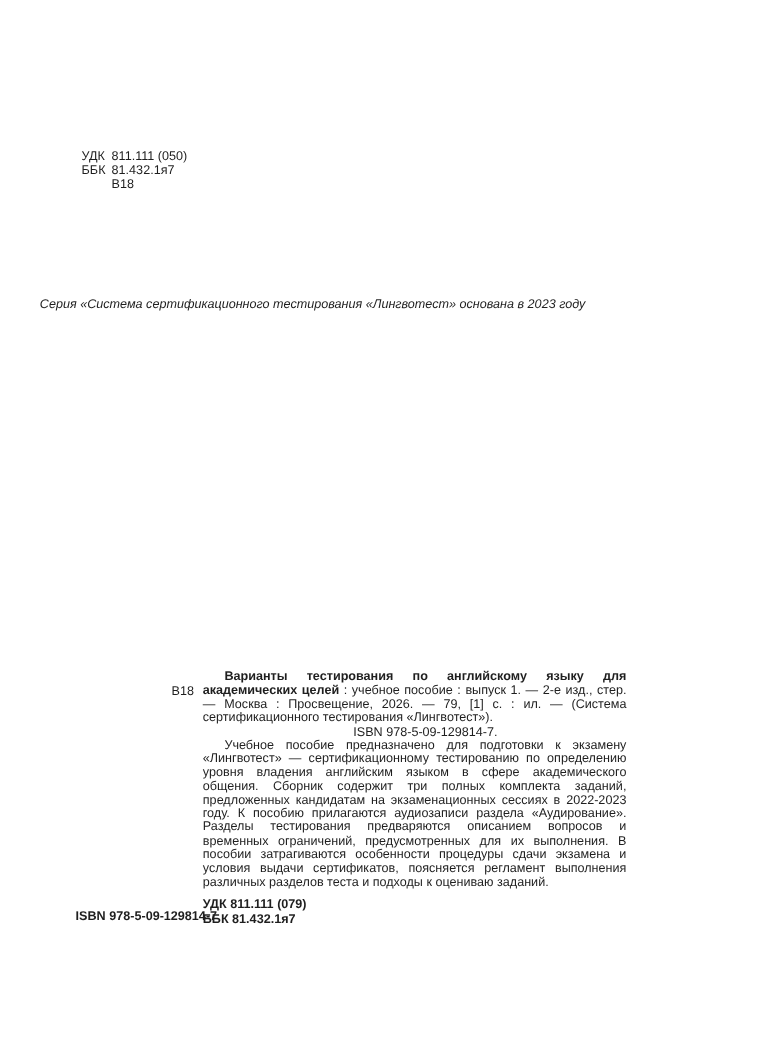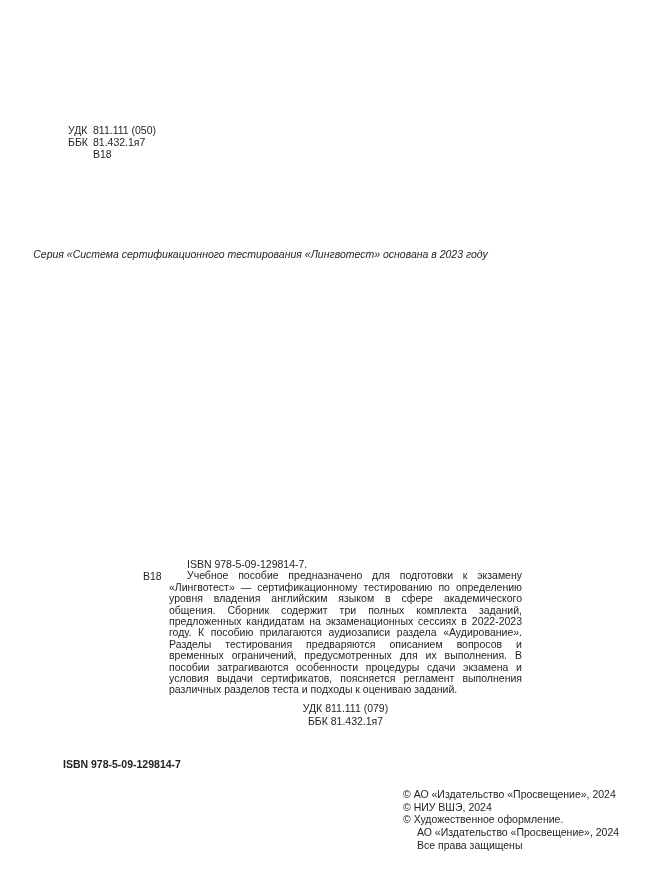--- a/index.html
+++ b/index.html
@@ -27,25 +27,25 @@
   }
   
   .card{
     position:absolute;left:169px;top:535px;width:353px;
     text-align:justify;
   }
   .card p{margin:0;}
   .author-sign{position:absolute;left:-26px;top:11.5px;}
   .bib{text-indent:18px;}
   .bib .bold{font-weight:bold;}
-  .isbn-line{text-indent:18px;text-align:left;}
+  .isbn-line{text-indent:18px;text-align:center;}
   .annot{text-indent:18px;}
   .audio-line{text-indent:18px;text-align:left;}
   .codes-right{
-    margin-top:6px;text-align:center;font-weight:normal;line-height:12.9px;
+    margin-top:6px;text-align:left;font-weight:bold;line-height:12.9px;
   }
   
   .footer-isbn{position:absolute;left:63px;top:735px;font-weight:bold;}
   .copyright{position:absolute;left:403px;top:764px;line-height:12.7px;}
   .copyright .c-line{white-space:nowrap;}
   .copyright .c-indent{padding-left:14px;}
 </style>
 </head>
 <body>
 
@@ -57,31 +57,25 @@
     <span>ББК</span>
     <span>81.432.1я7</span>
     <span></span>
     <span>В18</span>
   </div>
 
   <div class="series-note">Серия «Система сертификационного тестирования «Лингвотест» основана в 2023 году</div>
 
   <div class="card">
     <span class="author-sign">В18</span>
+    <p class="bib"><span class="bold">Варианты тестирования по английскому языку для академических целей</span><span> : учебное пособие : выпуск 1. — 2-е изд., стер. — Москва : Просвещение, 2026. — 79, [1] с. : ил. — (Система сертификационного тестирования «Лингвотест»).</span></p>
     <p class="isbn-line">ISBN 978-5-09-129814-7.</p>
     <p class="annot">Учебное пособие предназначено для подготовки к экзамену «Лингвотест» — сертификационному тестированию по определению уровня владения английским языком в сфере академического общения. Сборник содержит три полных комплекта заданий, предложенных кандидатам на экзаменационных сессиях в 2022-2023 году. К пособию прилагаются аудиозаписи раздела «Аудирование». Разделы тестирования предваряются описанием вопросов и временных ограничений, предусмотренных для их выполнения. В пособии затрагиваются особенности процедуры сдачи экзамена и условия выдачи сертификатов, поясняется регламент выполнения различных разделов теста и подходы к оцениваю заданий.</p>
     <div class="codes-right">
       <div>УДК 811.111 (079)</div>
       <div>ББК 81.432.1я7</div>
     </div>
   </div>
 
   <div class="footer-isbn">ISBN 978-5-09-129814-7</div>
 
-  <div class="copyright">
-    <div class="c-line">© АО «Издательство «Просвещение», 2024</div>
-    <div class="c-line">© НИУ ВШЭ, 2024</div>
-    <div class="c-line">© Художественное оформление.</div>
-    <div class="c-line c-indent">АО «Издательство «Просвещение», 2024</div>
-    <div class="c-line c-indent">Все права защищены</div>
-  </div>
 
 </div>
 
 </body></html>

